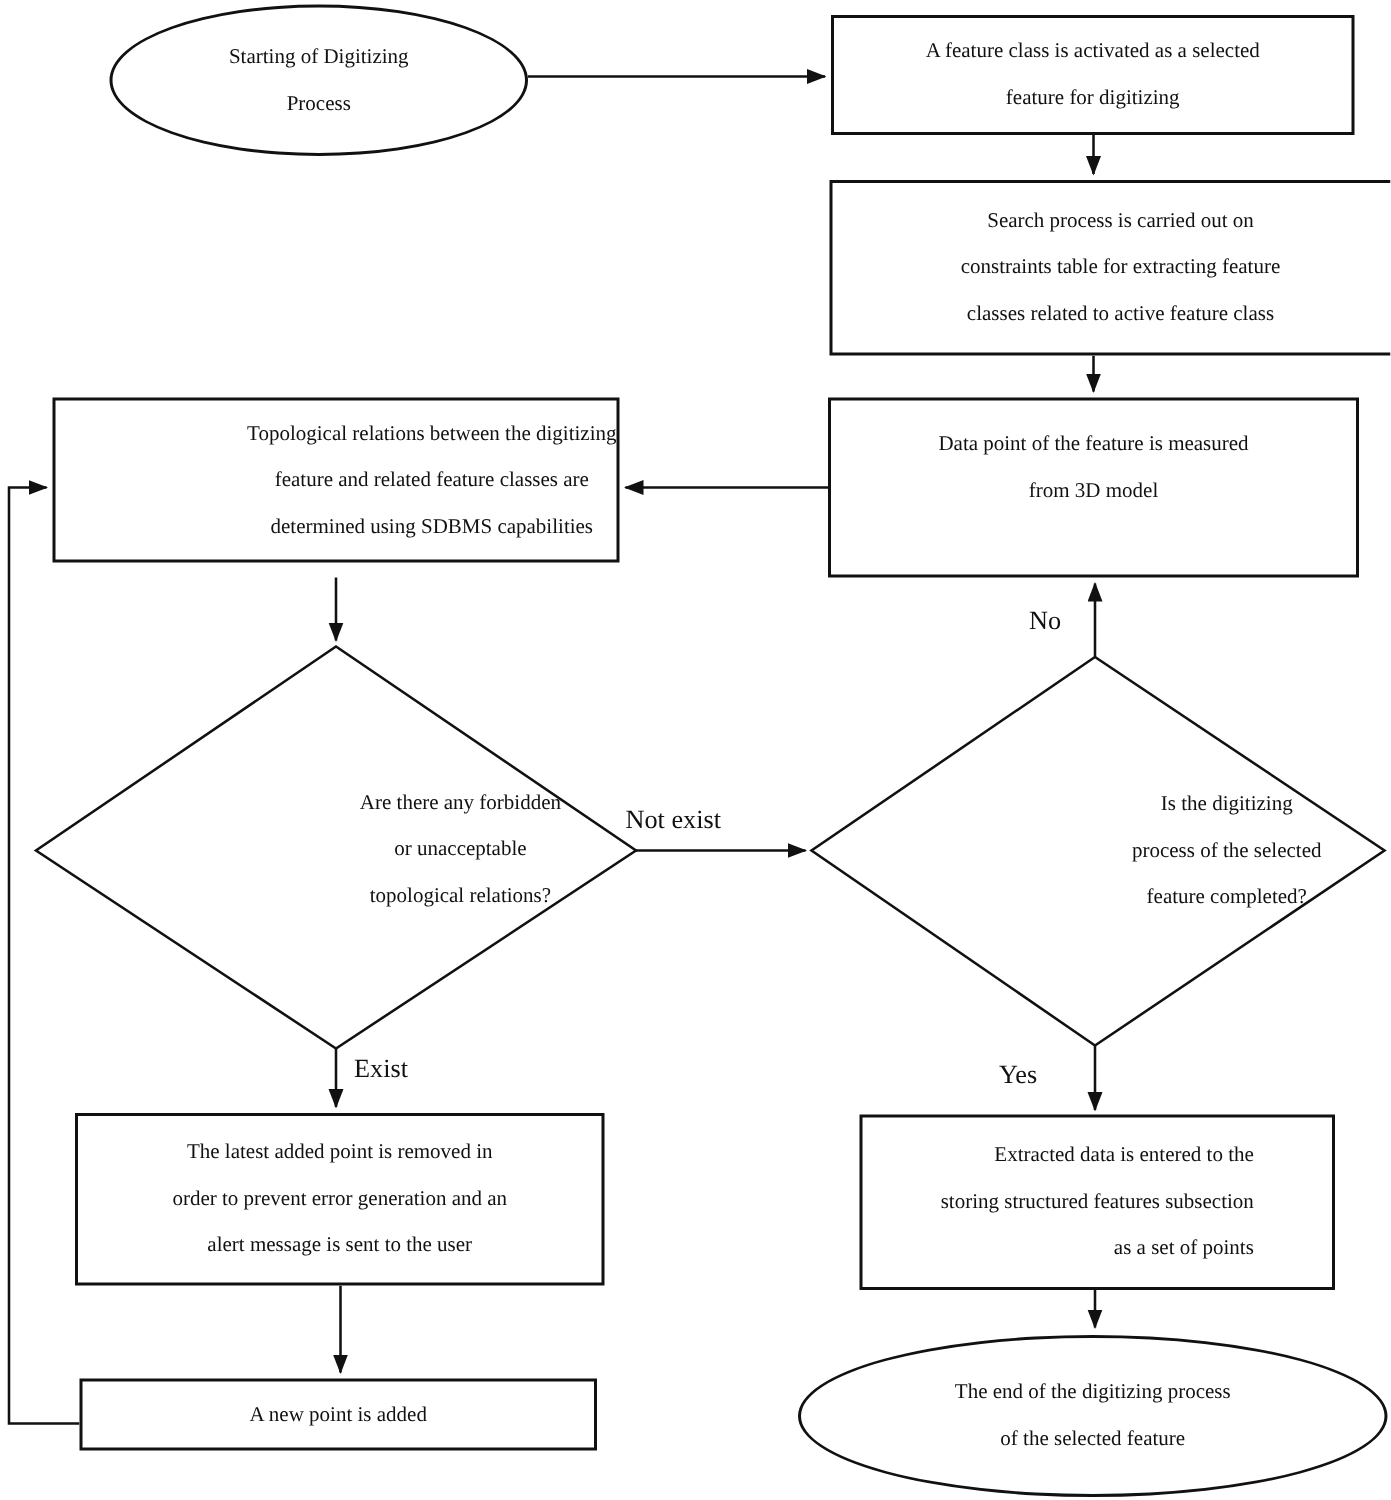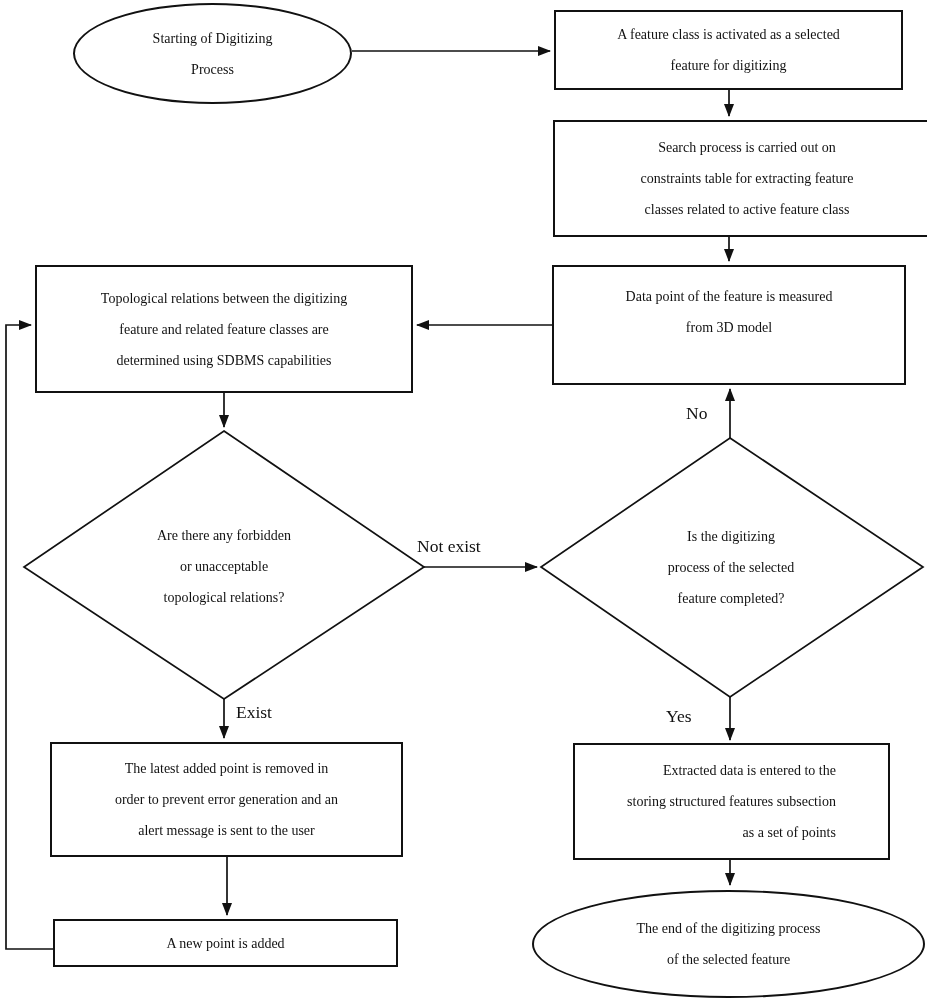--- a/index.html
+++ b/index.html
@@ -20,21 +20,21 @@
     justify-content: center;
     text-align: center;
     font-size: 14px;
     line-height: 31px;
     white-space: pre-line;
     box-sizing: border-box;
     background: transparent;
   }
   .rect  { border: 2px solid #111111; background: #ffffff; }
   .oval  { border: 2px solid #111111; border-radius: 50%; background: #ffffff; }
-  .dtext { background: transparent; }
+  .dtext { background: transparent; justify-content: flex-end; }
   .node-measure { padding-bottom: 26px; }
   .edge-label {
     position: absolute;
     font-size: 17.5px;
     line-height: 20px;
     white-space: nowrap;
     background: transparent;
   }
 </style>
 </head>
@@ -80,21 +80,21 @@
     <span>Search process is carried out on
 constraints table for extracting feature
 classes related to active feature class</span>
   </div>
 
   <div class="node rect node-measure" style="left:552px; top:265px; width:354px; height:120px;align-items:center;">
     <span>Data point of the feature is measured
 from 3D model</span>
   </div>
 
-  <div class="node rect" style="left:35px; top:265px; width:378px; height:128px;">
+  <div class="node rect" style="left:35px; top:265px; width:378px; height:110px;justify-content:flex-end;">
     <span>Topological relations between the digitizing
 feature and related feature classes are
 determined using SDBMS capabilities</span>
   </div>
 
   <div class="node dtext" style="left:74px; top:509px; width:300px; height:114px;">
     <span>Are there any forbidden
 or unacceptable
 topological relations?</span>
   </div>

